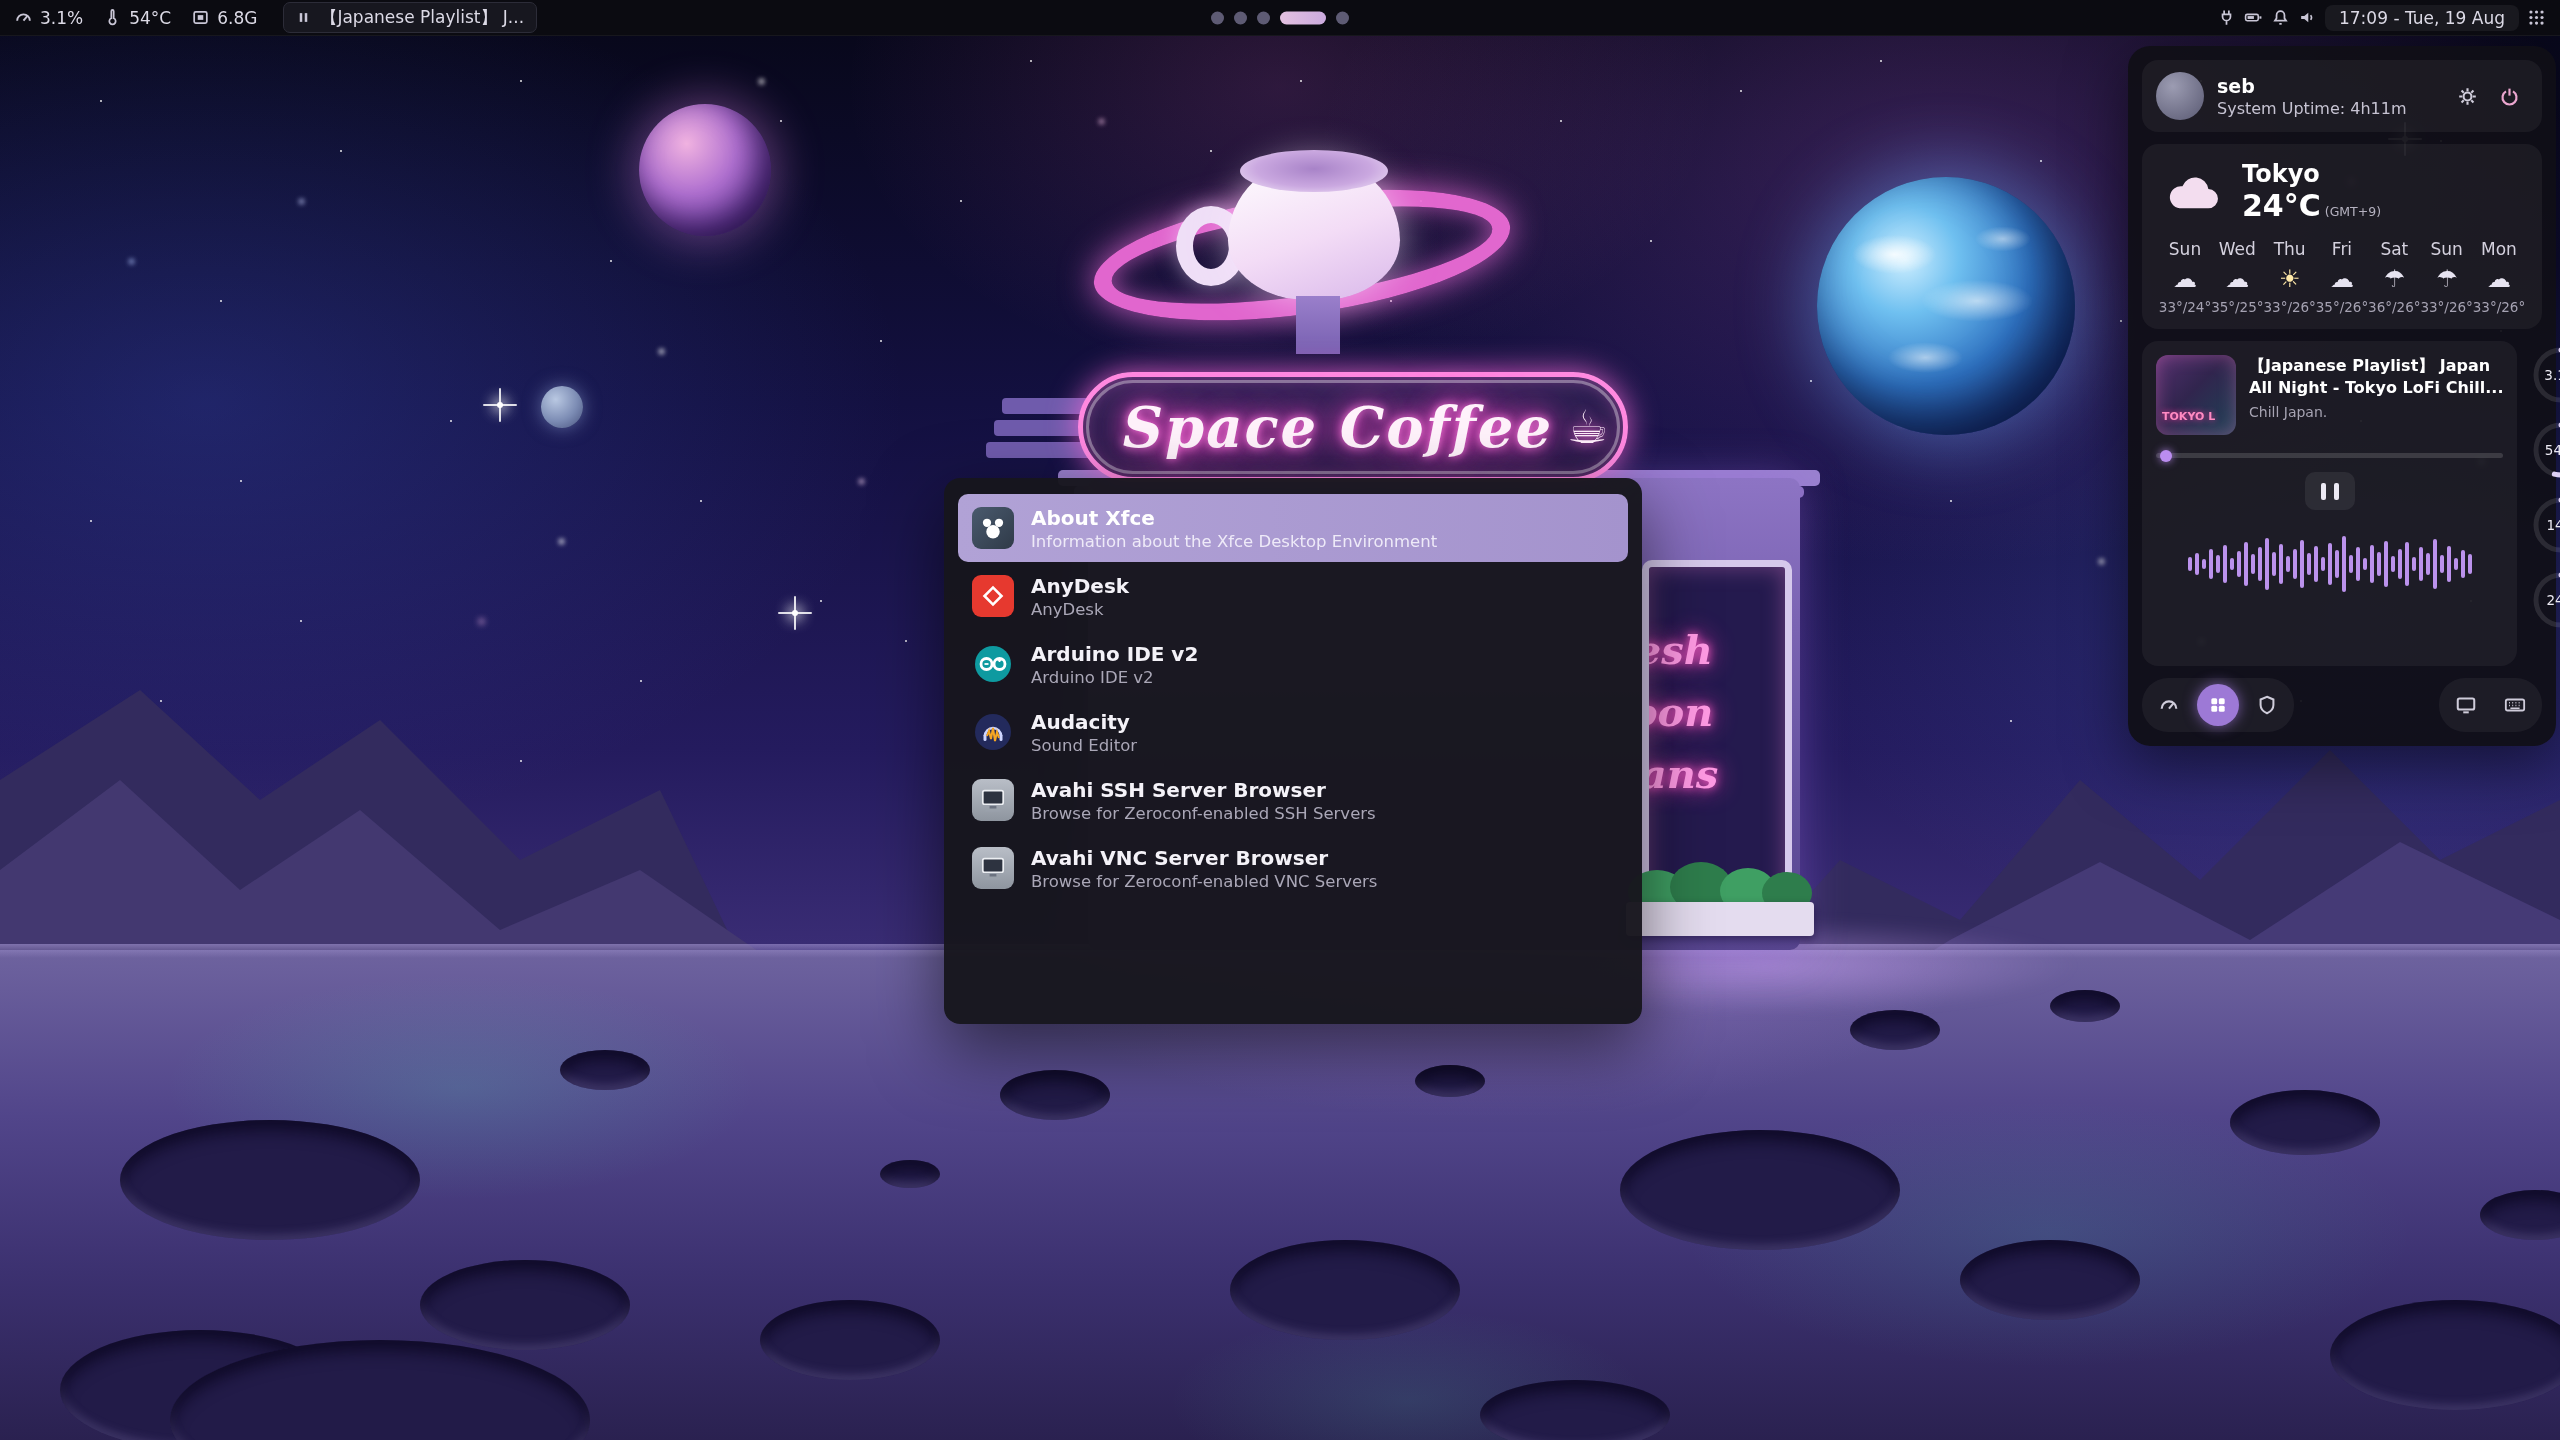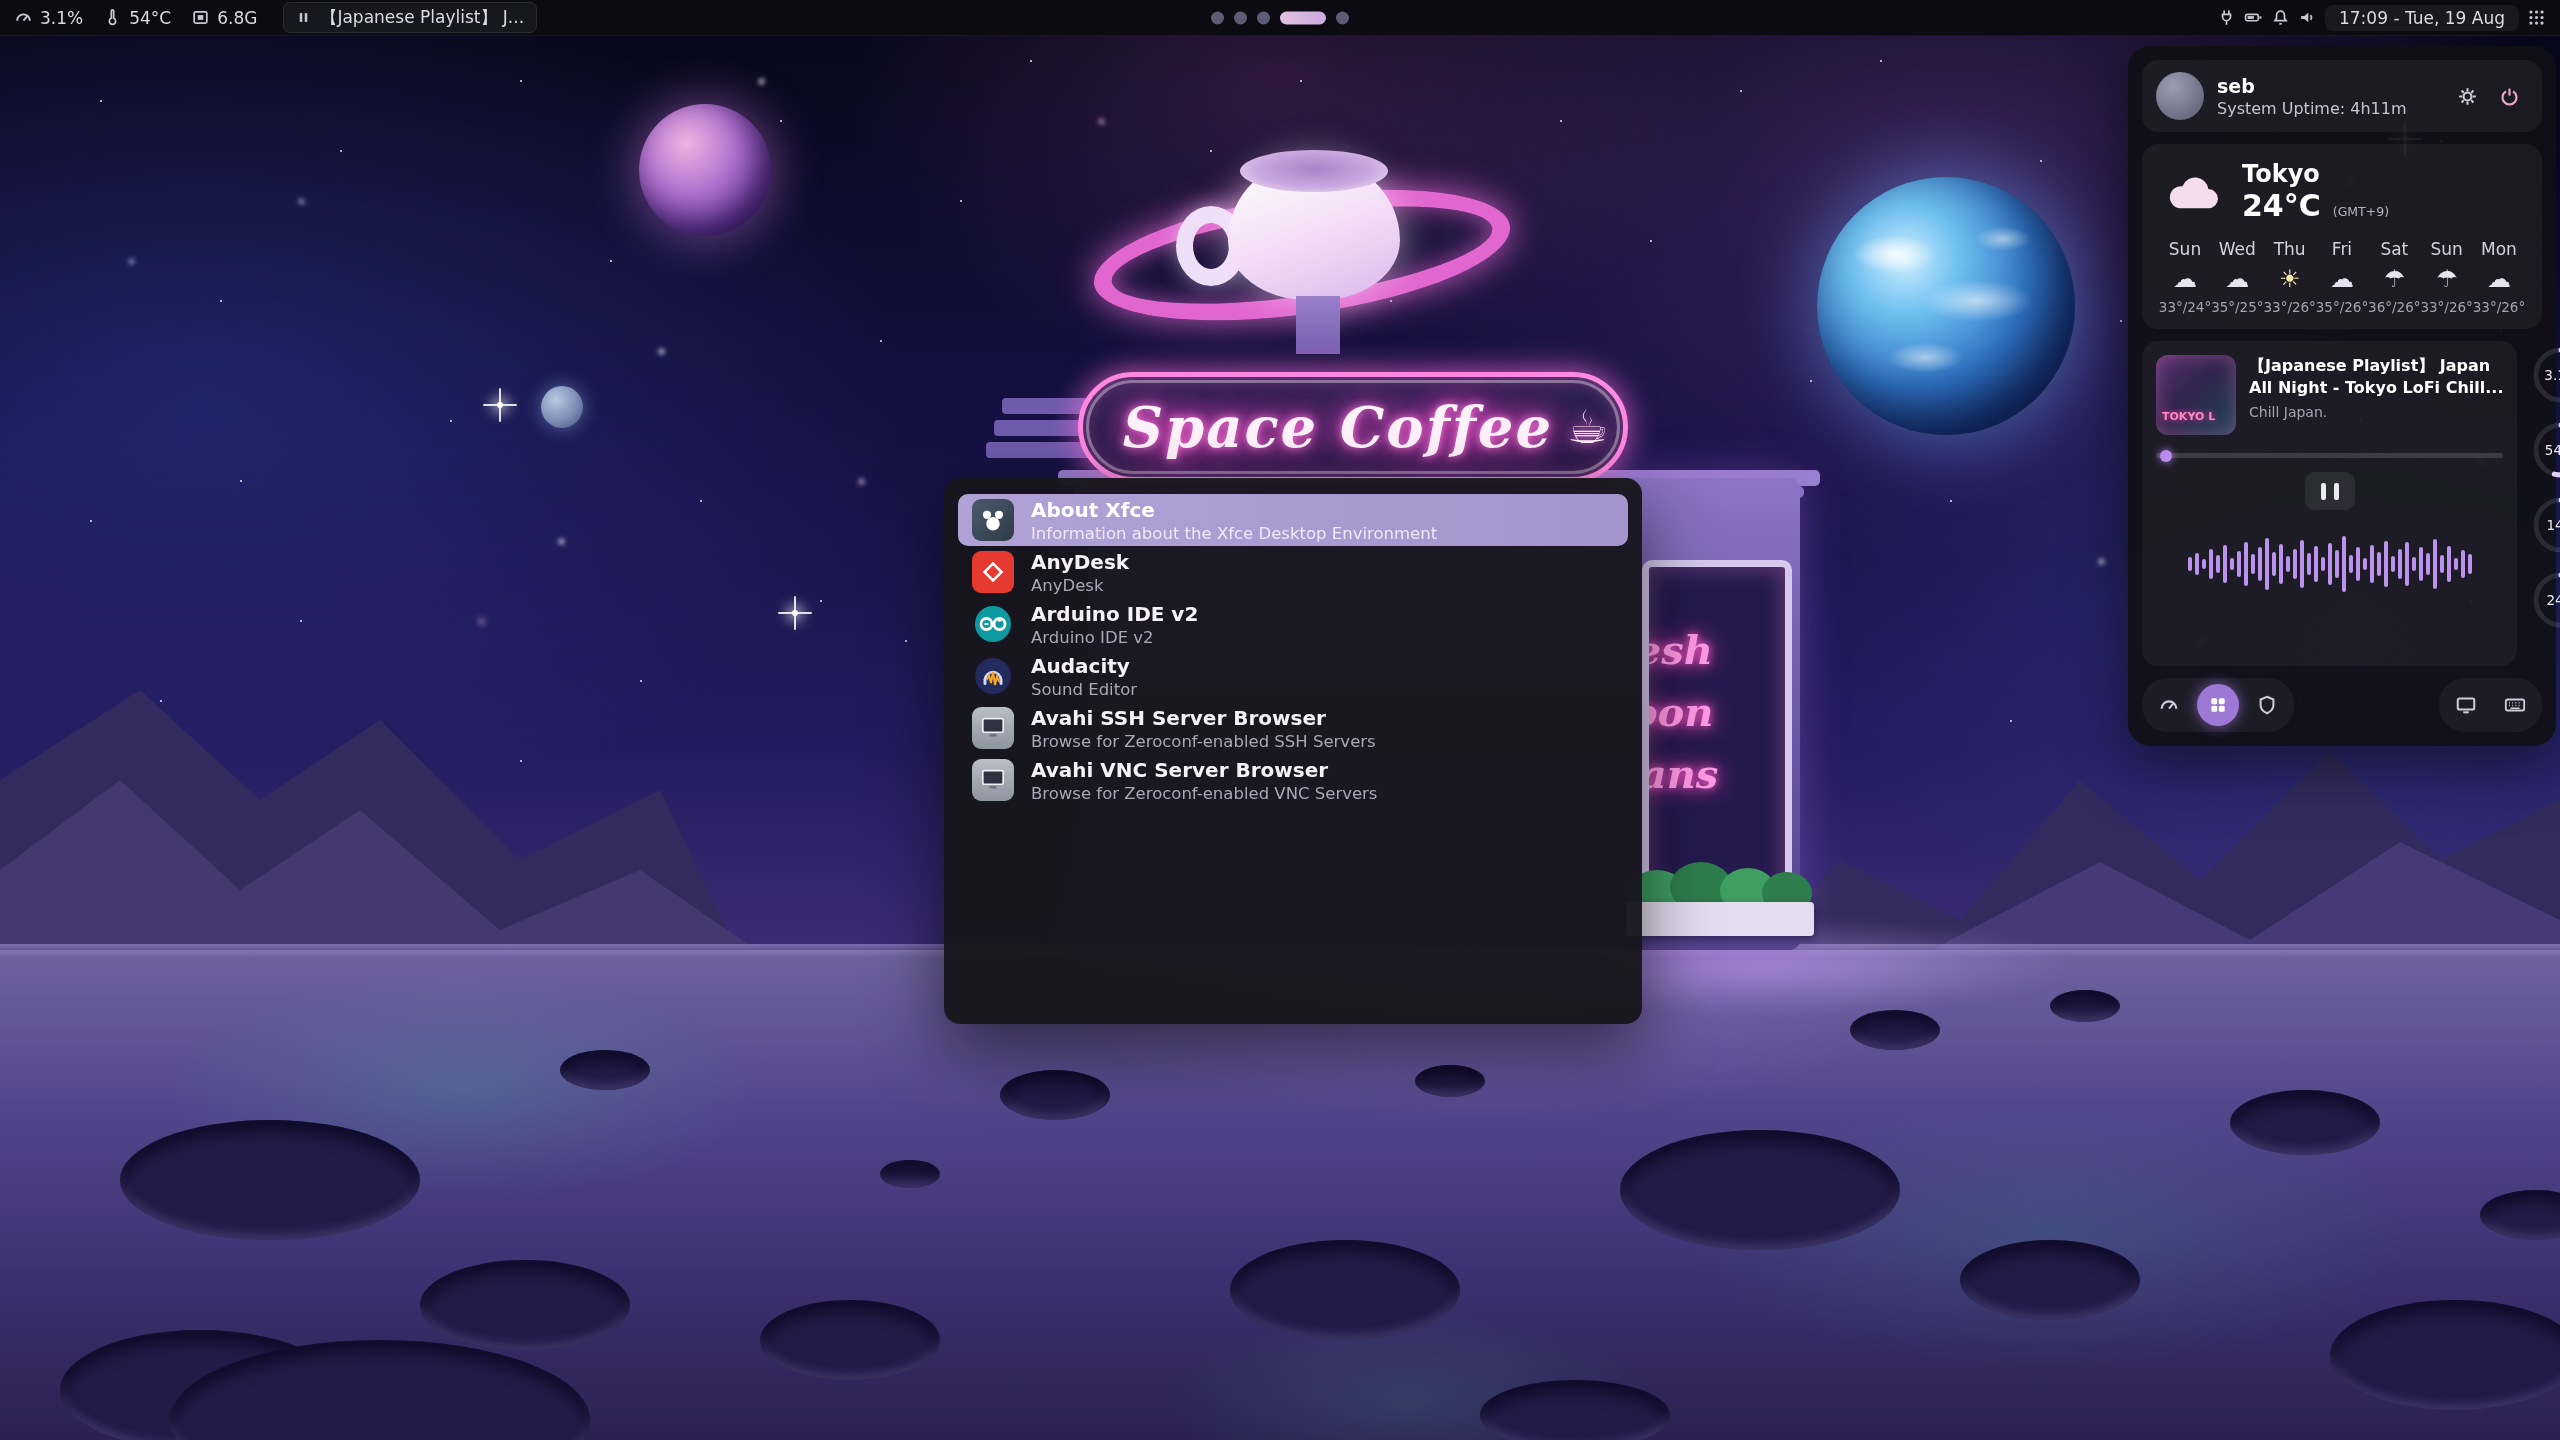--- a/index.html
+++ b/index.html
@@ -132,21 +132,21 @@
   .launcher { position:absolute; left:944px; top:478px; width:698px; height:546px; z-index:50;
     background:rgba(23,22,29,.97); border-radius:16px; box-shadow:0 24px 70px rgba(0,0,0,.55);
     padding:16px 14px 12px; display:flex; flex-direction:column; }
   .search-wrap { position:relative; margin:0 4px 16px; }
   .search-input { width:100%; height:40px; border-radius:20px; background:#0e0d13;
     border:2px solid #7f7b8c; color:#e8e6f0; font-size:18px; padding:0 20px 0 48px; outline:none;
     font-family:"DejaVu Sans","Liberation Sans",sans-serif; }
   .search-input::placeholder { color:#9b97a8; }
   .search-icon { position:absolute; left:16px; top:9px; width:21px; height:21px; }
   .app-list { display:flex; flex-direction:column; }
-  .app-row { display:flex; align-items:center; gap:17px; height:52px; padding:0 14px; border-radius:10px; }
+  .app-row { display:flex; align-items:center; gap:17px; height:68px; padding:0 14px; border-radius:10px; }
   .app-row.selected { background:linear-gradient(90deg,#b1a2d6,#a493cd); }
   .app-texts { display:flex; flex-direction:column; gap:2px; min-width:0; }
   .app-name { font-size:20px; font-weight:bold; color:#f4f2f8; white-space:nowrap; }
   .app-desc { font-size:16.5px; color:#aaa7b7; white-space:nowrap; }
   .app-row.selected .app-name { color:#ffffff; }
   .app-row.selected .app-desc { color:#eeeaf8; }
   .ic-tile { width:42px; height:42px; border-radius:9px; display:flex; align-items:center; justify-content:center; }
 
   
   .cc { position:absolute; left:2128px; top:46px; width:428px; height:700px; z-index:40;
@@ -155,21 +155,21 @@
   .cc-card { background:rgba(255,255,255,.05); border-radius:16px; }
   .user-card { display:flex; align-items:center; gap:13px; padding:12px 14px; }
   .avatar { width:48px; height:48px; border-radius:50%;
     background:radial-gradient(circle at 35% 30%,#9c9cb2,#595972); flex:0 0 auto; }
   .user-name { font-size:19px; font-weight:bold; color:#fff; }
   .user-uptime { font-size:16px; color:#c6c3d2; margin-top:2px; }
   .icon-btn { width:38px; height:38px; border-radius:50%; display:flex; align-items:center; justify-content:center; }
   .weather-card { padding:16px 18px 14px; }
   .weather-head { display:flex; align-items:center; gap:16px; }
   .w-city { font-size:24px; font-weight:bold; color:#fff; }
-  .w-temp-row { display:flex; align-items:baseline; gap:12px; }
+  .w-temp-row { display:flex; align-items:baseline; gap:4px; }
   .w-temp { font-size:30px; font-weight:bold; color:#fff; }
   .w-tz { font-size:12.5px; color:#b5b2c0; }
   .forecast { display:flex; justify-content:space-between; margin-top:16px; }
   .fc-col { display:flex; flex-direction:column; align-items:center; gap:7px; width:50px; }
   .fc-day { font-size:17px; color:#d4d1de; }
   .fc-icon { font-size:24px; line-height:26px; color:#e6e3f0; }
   .fc-icon.sun { color:#ffe9a8; }
   .fc-temps { font-size:13.5px; color:#a5a2b2; white-space:nowrap; }
   .media-row { display:flex; gap:12px; flex:1; }
   .media-card { flex:1; padding:14px; display:flex; flex-direction:column; }

